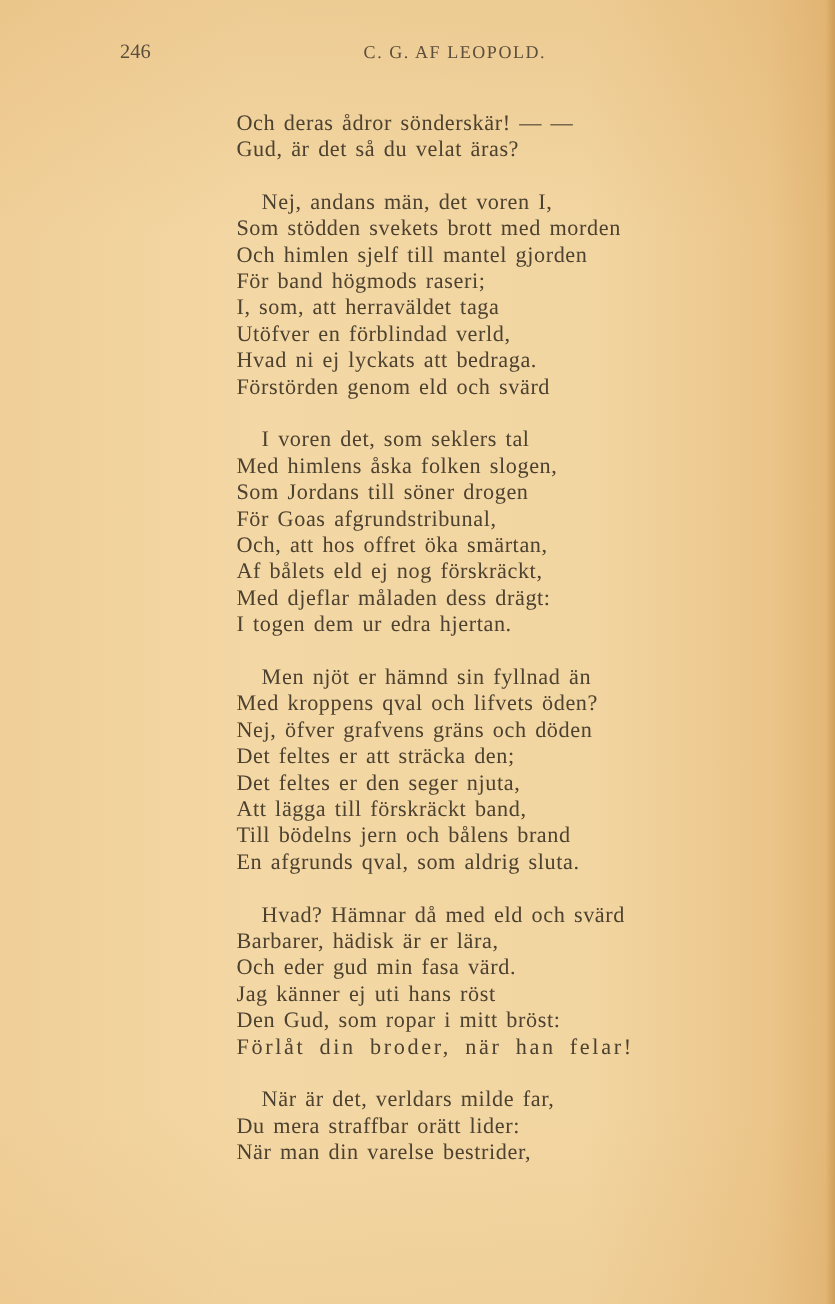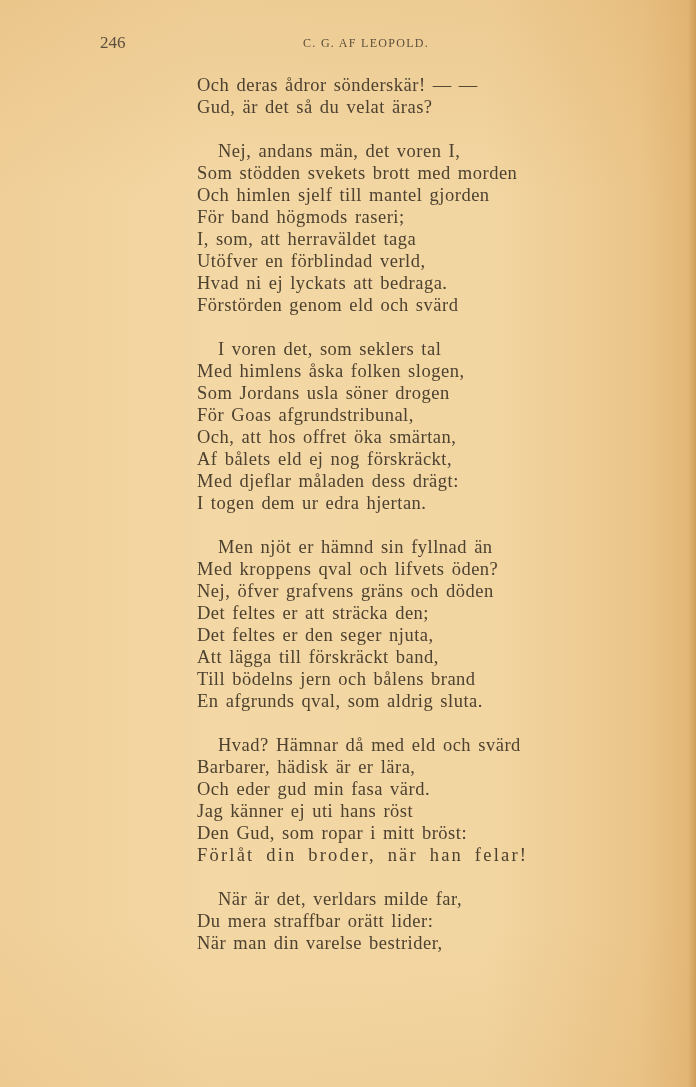--- a/index.html
+++ b/index.html
@@ -19,23 +19,23 @@
       position: absolute; right: 0; top: 0; width: 8px; height: 1087px;
       background: linear-gradient(90deg, rgba(200,150,80,0) 0%, rgba(190,140,70,0.55) 100%);
     }
     .header { position: absolute; top: 33px; left: 13px; width: 696px; height: 20px; }
     .page-number {
       position: absolute; left: 87px; top: 0;
       font-family: "Liberation Serif", serif; font-size: 17px; color: #5b4e3c;
     }
     .running-head {
       position: absolute; left: 290px; top: 3px;
-      font-family: "Liberation Serif", serif; font-size: 12px; letter-spacing: 1.3px; color: #5b4e3c;
+      font-family: "Liberation Serif", serif; font-size: 15px; letter-spacing: 1.3px; color: #5b4e3c;
     }
-    .poem { position: absolute; left: 197px; top: 74px; }
+    .poem { position: absolute; left: 197px; top: 92px; }
     .line {
       display: block; height: 22px; line-height: 22px;
       font-family: "Liberation Serif", serif; font-size: 18.5px;
       color: #4d4130; white-space: nowrap; letter-spacing: 0.5px; word-spacing: 2px;
     }
     .line.indent { padding-left: 21px; }
     .line.spaced { letter-spacing: 2.2px; word-spacing: 5px; }
     .stanza { margin-bottom: 22px; }
   </style>
 </head>
@@ -60,21 +60,21 @@
     <span class="line">Och himlen sjelf till mantel gjorden</span>
     <span class="line">För band högmods raseri;</span>
     <span class="line">I, som, att herraväldet taga</span>
     <span class="line">Utöfver en förblindad verld,</span>
     <span class="line">Hvad ni ej lyckats att bedraga.</span>
     <span class="line">Förstörden genom eld och svärd</span>
   </div>
   <div class="stanza">
     <span class="line indent">I voren det, som seklers tal</span>
     <span class="line">Med himlens åska folken slogen,</span>
-    <span class="line">Som Jordans usla söner drogen</span>
+    <span class="line">Som Jordans till söner drogen</span>
     <span class="line">För Goas afgrundstribunal,</span>
     <span class="line">Och, att hos offret öka smärtan,</span>
     <span class="line">Af bålets eld ej nog förskräckt,</span>
     <span class="line">Med djeflar måladen dess drägt:</span>
     <span class="line">I togen dem ur edra hjertan.</span>
   </div>
   <div class="stanza">
     <span class="line indent">Men njöt er hämnd sin fyllnad än</span>
     <span class="line">Med kroppens qval och lifvets öden?</span>
     <span class="line">Nej, öfver grafvens gräns och döden</span>

